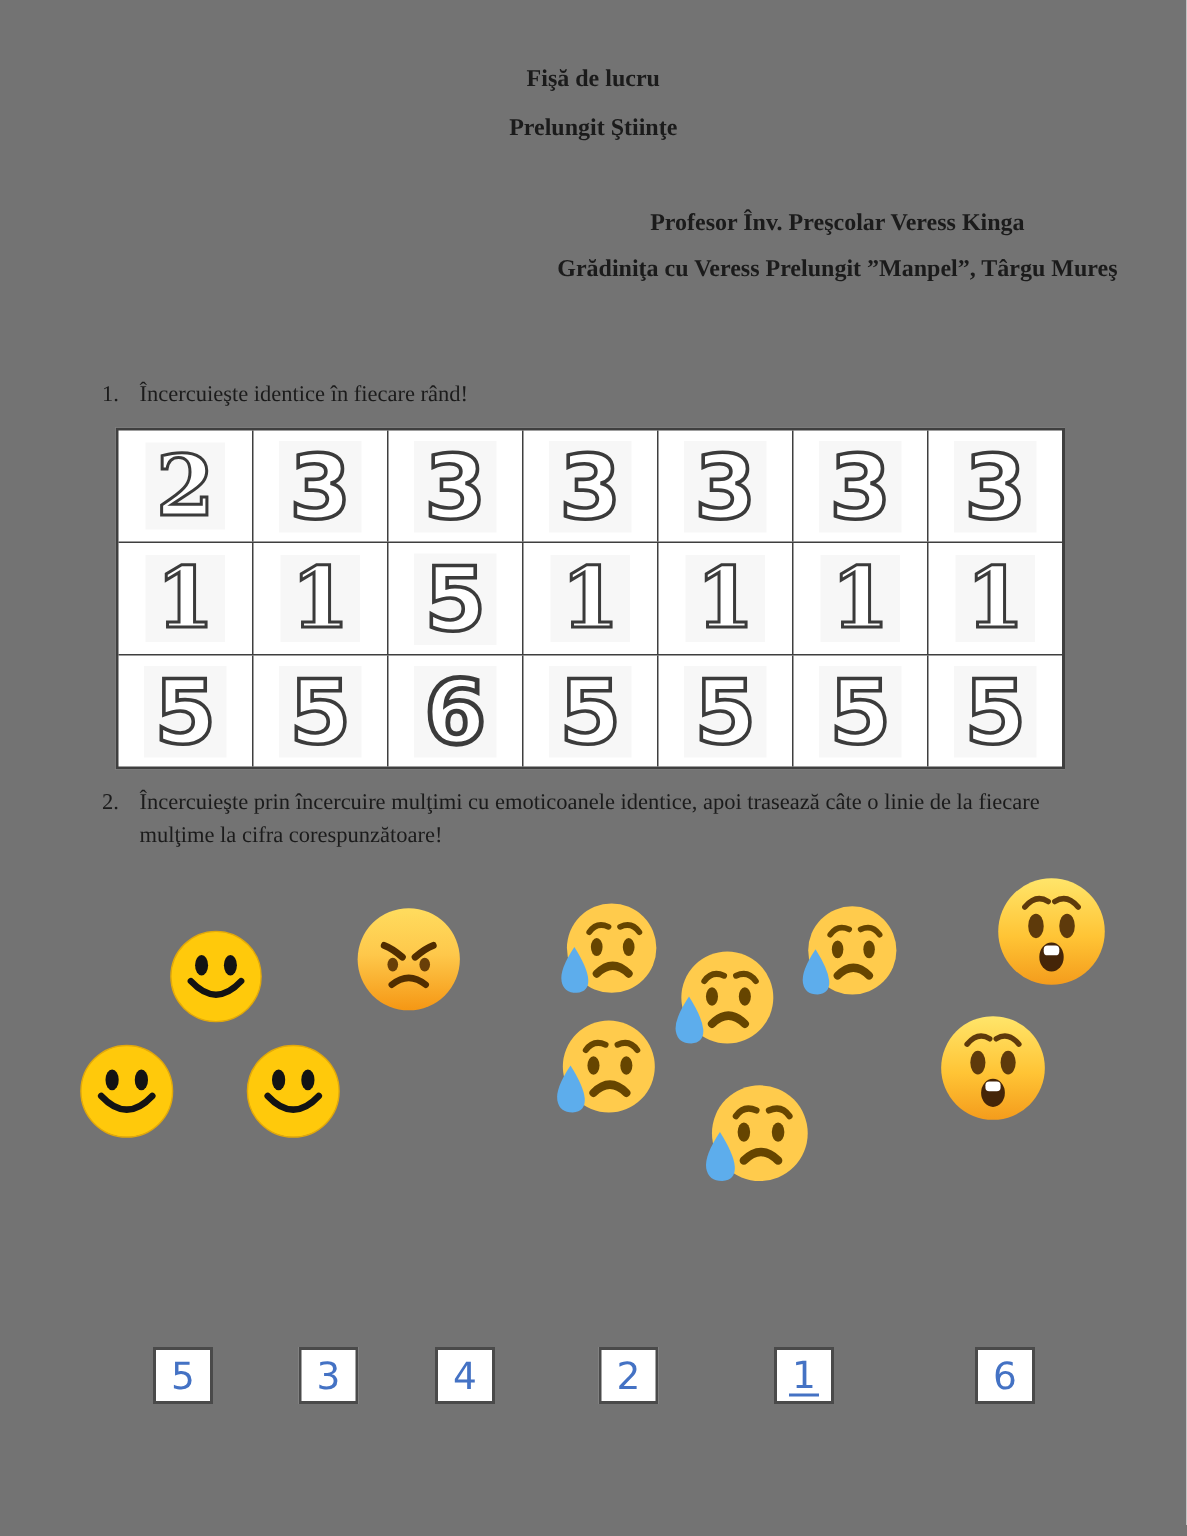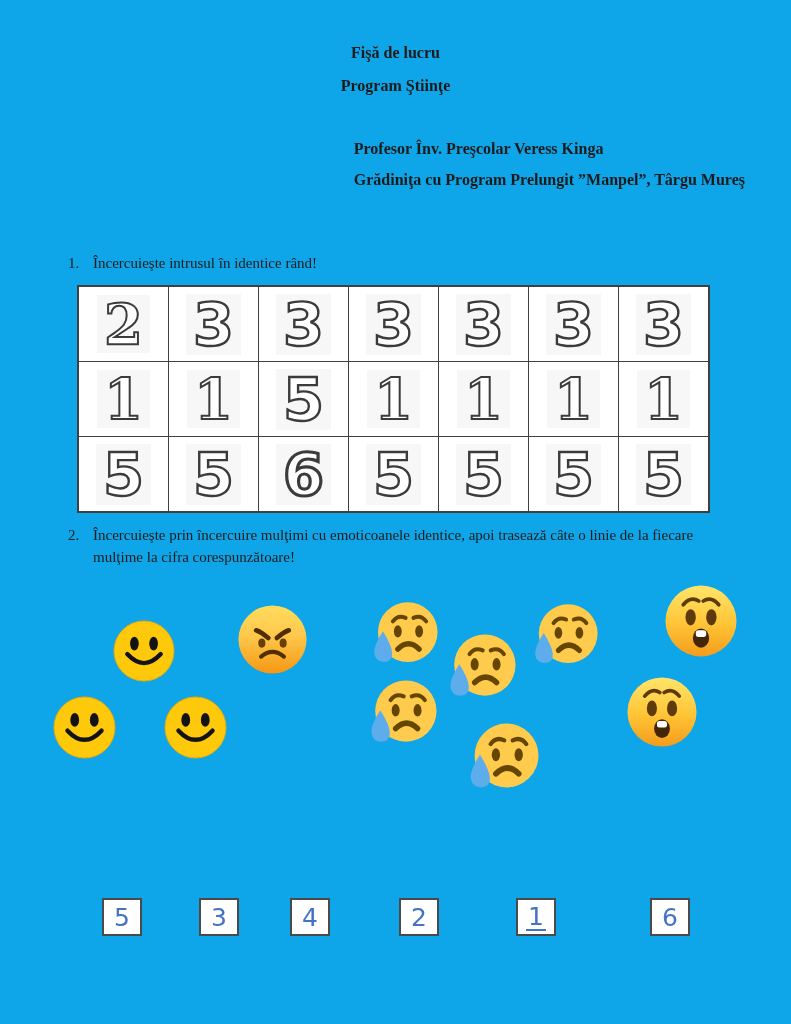--- a/index.html
+++ b/index.html
@@ -1,20 +1,20 @@
 <!DOCTYPE html>
 <html style="--text: #1b1b1b; --grid-border: #3f3f3f; --outline-stroke: #3b3b3b; --box-border: #4a4a4a; --box-number-blue: #4472C4; --smiley-yellow: #FFC90B; --sad-yellow: #FFCB4C; --sad-feature-brown: #664500; --tear-blue: #5DADEC;"><head>
 <meta charset="utf-8">
 <style>
   html,body{margin:0;padding:0;background:#ffffff}
-  .page{position:relative;width:791px;height:1024px;background:#0ea5e9;overflow:hidden;
+  .page{position:relative;width:791px;height:1024px;background:#737373;overflow:hidden;
         font-family:"Liberation Serif",serif;color:var(--text,#1b1b1b)}
   .doc-title{position:absolute;left:0;width:100%;text-align:center;
              font-weight:bold;font-size:16px}
-  .author-block{position:absolute;top:133px;right:46px;text-align:left;
+  .author-block{position:absolute;top:133px;right:46px;text-align:center;
                 font-weight:bold;font-size:16px;line-height:31px}
   .task{position:absolute;left:68px;display:flex;font-size:15px;line-height:22px}
   .task-num{width:25px;flex:none}
   .task-text{display:block}
 
   
   .grid{position:absolute;left:77px;top:285px;width:633px;box-sizing:border-box;
         border:2px solid var(--grid-border,#3f3f3f);background:#fff}
   .grid-row{display:flex;height:74px;border-bottom:1.5px solid var(--grid-border,#3f3f3f)}
   .grid-row:last-child{border-bottom:none}
@@ -92,30 +92,30 @@
       <ellipse cx="64" cy="45" rx="7" ry="11" fill="#5E3A0B"></ellipse>
       <ellipse cx="50" cy="73" rx="11" ry="13" fill="#452508"></ellipse>
       <rect x="43" y="62.5" width="14" height="9" rx="3.5" fill="#ffffff"></rect>
     </symbol>
   </defs>
 </svg>
 
 <div class="page">
 
   <div class="doc-title" style="top:44px">Fişă de lucru</div>
-  <div class="doc-title" style="top:77px">Program Ştiinţe</div>
+  <div class="doc-title" style="top:77px">Prelungit Ştiinţe</div>
 
   <div class="author-block">
     <div>Profesor Înv. Preşcolar Veress Kinga</div>
-    <div>Grădiniţa cu Program Prelungit ”Manpel”, Târgu Mureş</div>
+    <div>Grădiniţa cu Veress Prelungit ”Manpel”, Târgu Mureş</div>
   </div>
 
   <div class="task" style="top:252px">
     <span class="task-num">1.</span>
-    <span class="task-text">Încercuieşte intrusul în identice rând!</span>
+    <span class="task-text">Încercuieşte identice în fiecare rând!</span>
   </div>
 
   <div class="grid">
       <div class="grid-row">
         <div class="grid-cell">
           <span class="outline-num block">2</span>
         </div>
         <div class="grid-cell">
           <span class="outline-num bubble">3</span>
         </div>

